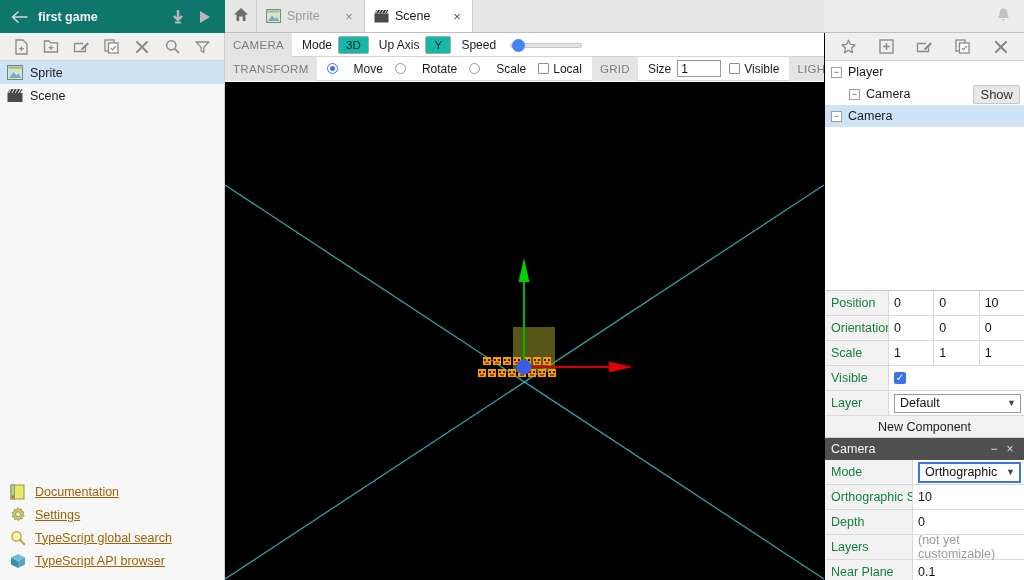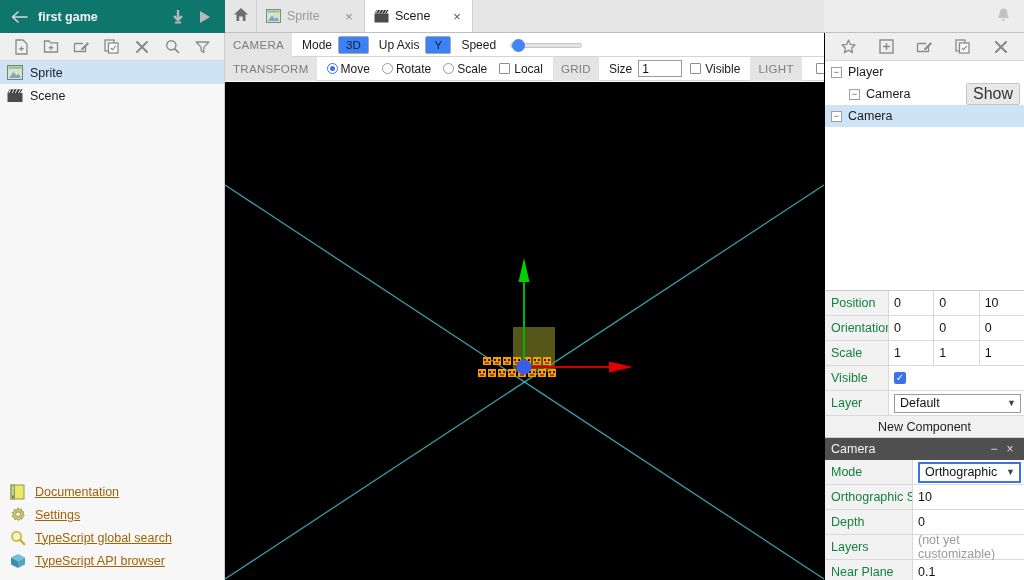--- a/index.html
+++ b/index.html
@@ -118,36 +118,36 @@
     border-bottom: 1px solid #d5d5d5; background: #ffffff;
     font-size: 12px; padding-left: 0;
   }
   .ctrl-label {
     background: #e4e4e4; color: #7d7d7d; font-size: 11.5px;
     letter-spacing: 0.3px; height: 24px; display: flex; align-items: center;
     padding: 0 8px; flex: 0 0 auto;
   }
   .ctrl-text { color: #1b1b1b; font-size: 12px; margin: 0 6px 0 10px; white-space: nowrap; }
   .mini-btn {
-    border: 1px solid #a8a8a8; background: #3b82f6; border-radius: 2px;
+    border: 1px solid #a8a8a8; background: #14b8a6; border-radius: 2px;
     font-size: 11.5px; color: #1b1b1b; padding: 1px 7px; cursor: pointer;
     min-width: 26px; text-align: center; line-height: 14px;
   }
   .slider {
     width: 72px; height: 14px; position: relative; margin-left: 8px; cursor: pointer;
   }
   .slider-track {
     position: absolute; left: 0; top: 5px; width: 72px; height: 5px;
     background: #e3e3e3; border: 1px solid #c4c4c4; border-radius: 3px;
   }
   .slider-thumb {
     position: absolute; left: 2px; top: 1px; width: 13px; height: 13px;
     border-radius: 50%; background: #4285f4;
   }
-  .radio-wrap { display: flex; align-items: center; gap: 3px; margin-right: 12px; cursor: pointer; }
+  .radio-wrap { display: flex; align-items: center; gap: 16px; margin-right: 12px; cursor: pointer; }
   .radio {
     width: 11px; height: 11px; border-radius: 50%;
     border: 1px solid #9a9a9a; background: #fff; flex: 0 0 auto; position: relative;
   }
   .radio.on { border-color: #3b72e8; background: #fff; }
   .radio.on::after {
     content: ''; position: absolute; left: 2px; top: 2px;
     width: 5px; height: 5px; border-radius: 50%; background: #3b72e8;
   }
   .radio-label { font-size: 12px; color: #1b1b1b; }
@@ -189,21 +189,21 @@
   }
   .tree-row.selected { background: #cfe3f7; }
   .tree-toggle {
     width: 11px; height: 11px; border: 1px solid #9e9e9e; background: #fff;
     display: flex; align-items: center; justify-content: center;
     font-size: 9px; line-height: 9px; color: #555; flex: 0 0 auto;
   }
   .tree-label { flex: 1 1 auto; white-space: nowrap; }
   .show-btn {
     background: #e8e8e8; border: 1px solid #c6c6c6; border-radius: 2px;
-    font-size: 16px; color: #333; padding: 1px 6px; cursor: pointer;
+    font-size: 13px; color: #333; padding: 1px 6px; cursor: pointer;
   }
   .tree-spacer { background: #fff; }
 
   .props { border-top: 1px solid #c9c9c9; }
   .prop-row {
     display: flex; height: 25px; border-bottom: 1px solid #d9d9d9;
     font-size: 12.5px;
   }
   .prop-name {
     width: 64px; flex: 0 0 64px; background: #f2f2f2;

